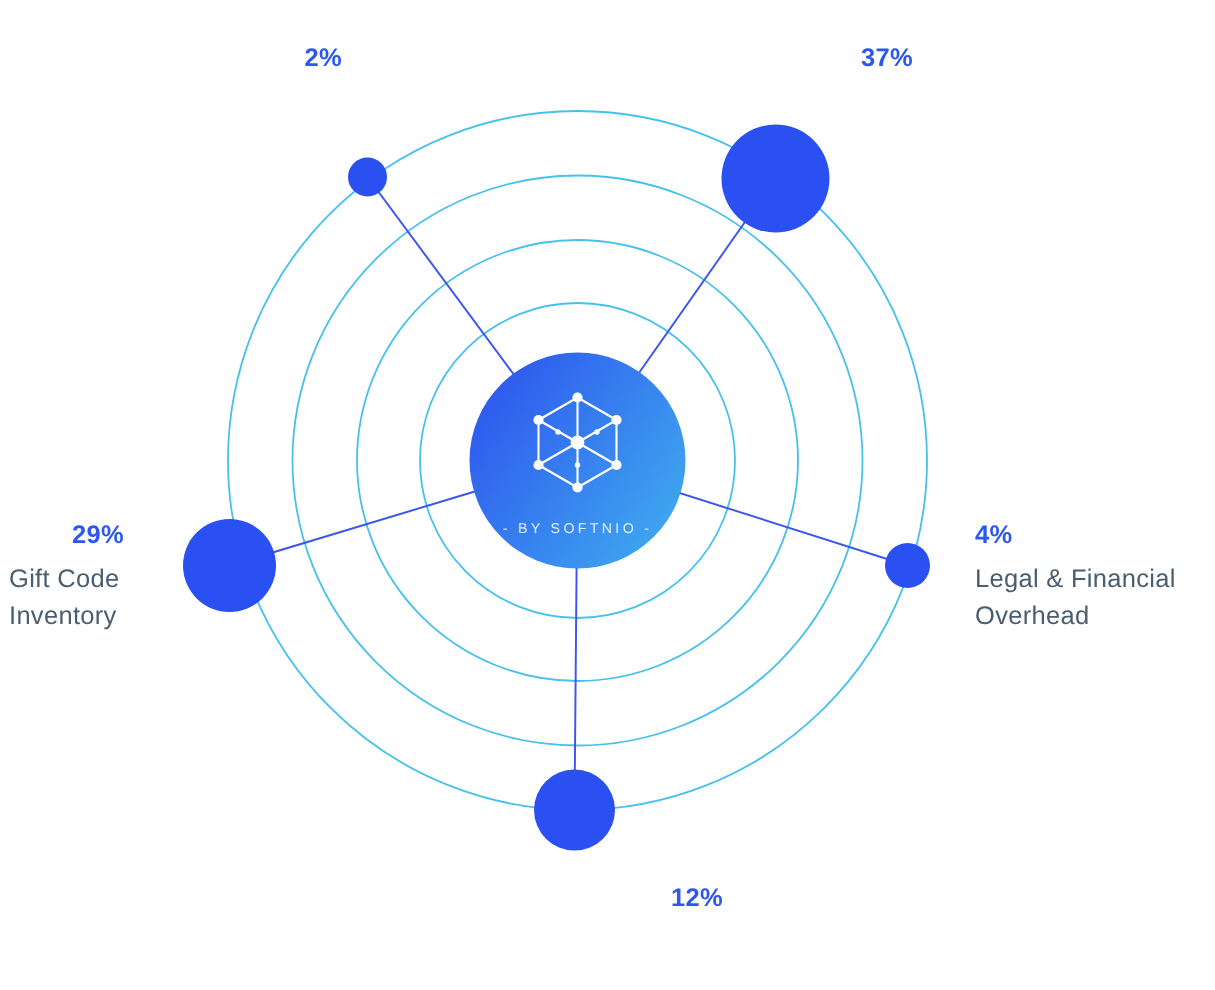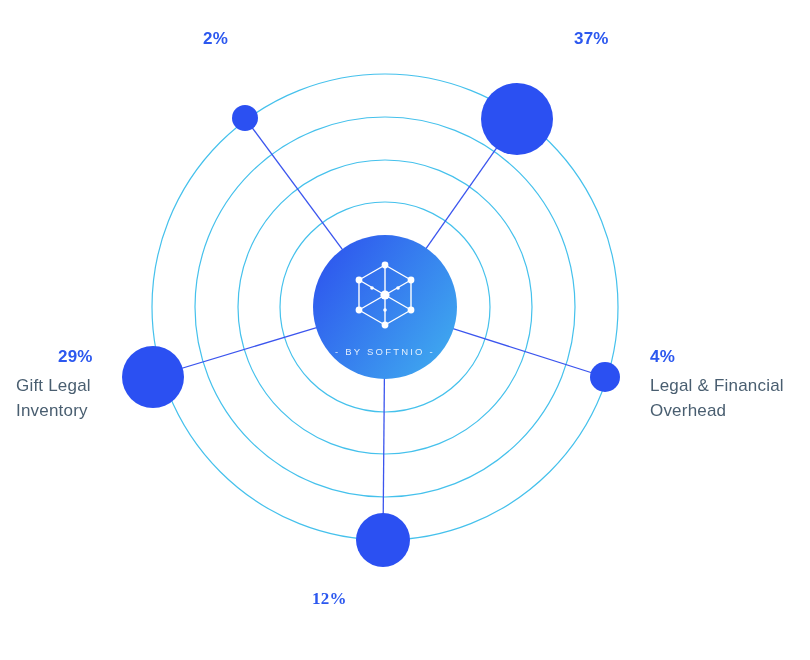--- a/index.html
+++ b/index.html
@@ -22,23 +22,23 @@
   }
   .label .pct {
     display:block;
     font-weight:bold;
     color:#2c58ef;
     margin-bottom:4px;
   }
   .label-bounty   { top:26px;  left:30px;  width:198px; text-align:right; }
   .label-branding { top:26px;  left:574px; width:128px; text-align:left; }
   .label-legal    { top:344px; left:650px; width:158px; text-align:left; }
-  .label-gift     { top:344px; left:6px;   width:100px; text-align:left;margin-left:10px; }
+  .label-gift     { top:344px; left:6px;   width:100px; text-align:left; }
   .label-gift .pct { text-indent:42px; }
-  .label-it       { top:586px; left:312px; width:170px; text-align:left;font-family:Liberation Serif, serif; }
+  .label-it       { top:586px; left:312px; width:170px; text-align:right; }
 </style>
 </head>
 <body>
 
 <div class="canvas">
 
   <svg class="chart-svg" width="810" height="660" viewBox="0 0 810 660">
     <defs>
       <linearGradient id="centerGrad" x1="0%" y1="10%" x2="100%" y2="80%">
         <stop offset="0%" stop-color="#2d52ee"></stop>
@@ -96,20 +96,20 @@
     <span class="pct">37%</span>
   </div>
 
   <div class="label label-legal">
     <span class="pct">4%</span>
     <span>Legal &amp; Financial Overhead</span>
   </div>
 
   <div class="label label-gift">
     <span class="pct">29%</span>
-    <span>Gift Legal Inventory</span>
+    <span>Gift Code Inventory</span>
   </div>
 
   <div class="label label-it">
     <span class="pct">12%</span>
   </div>
 
 </div>
 
 </body></html>

